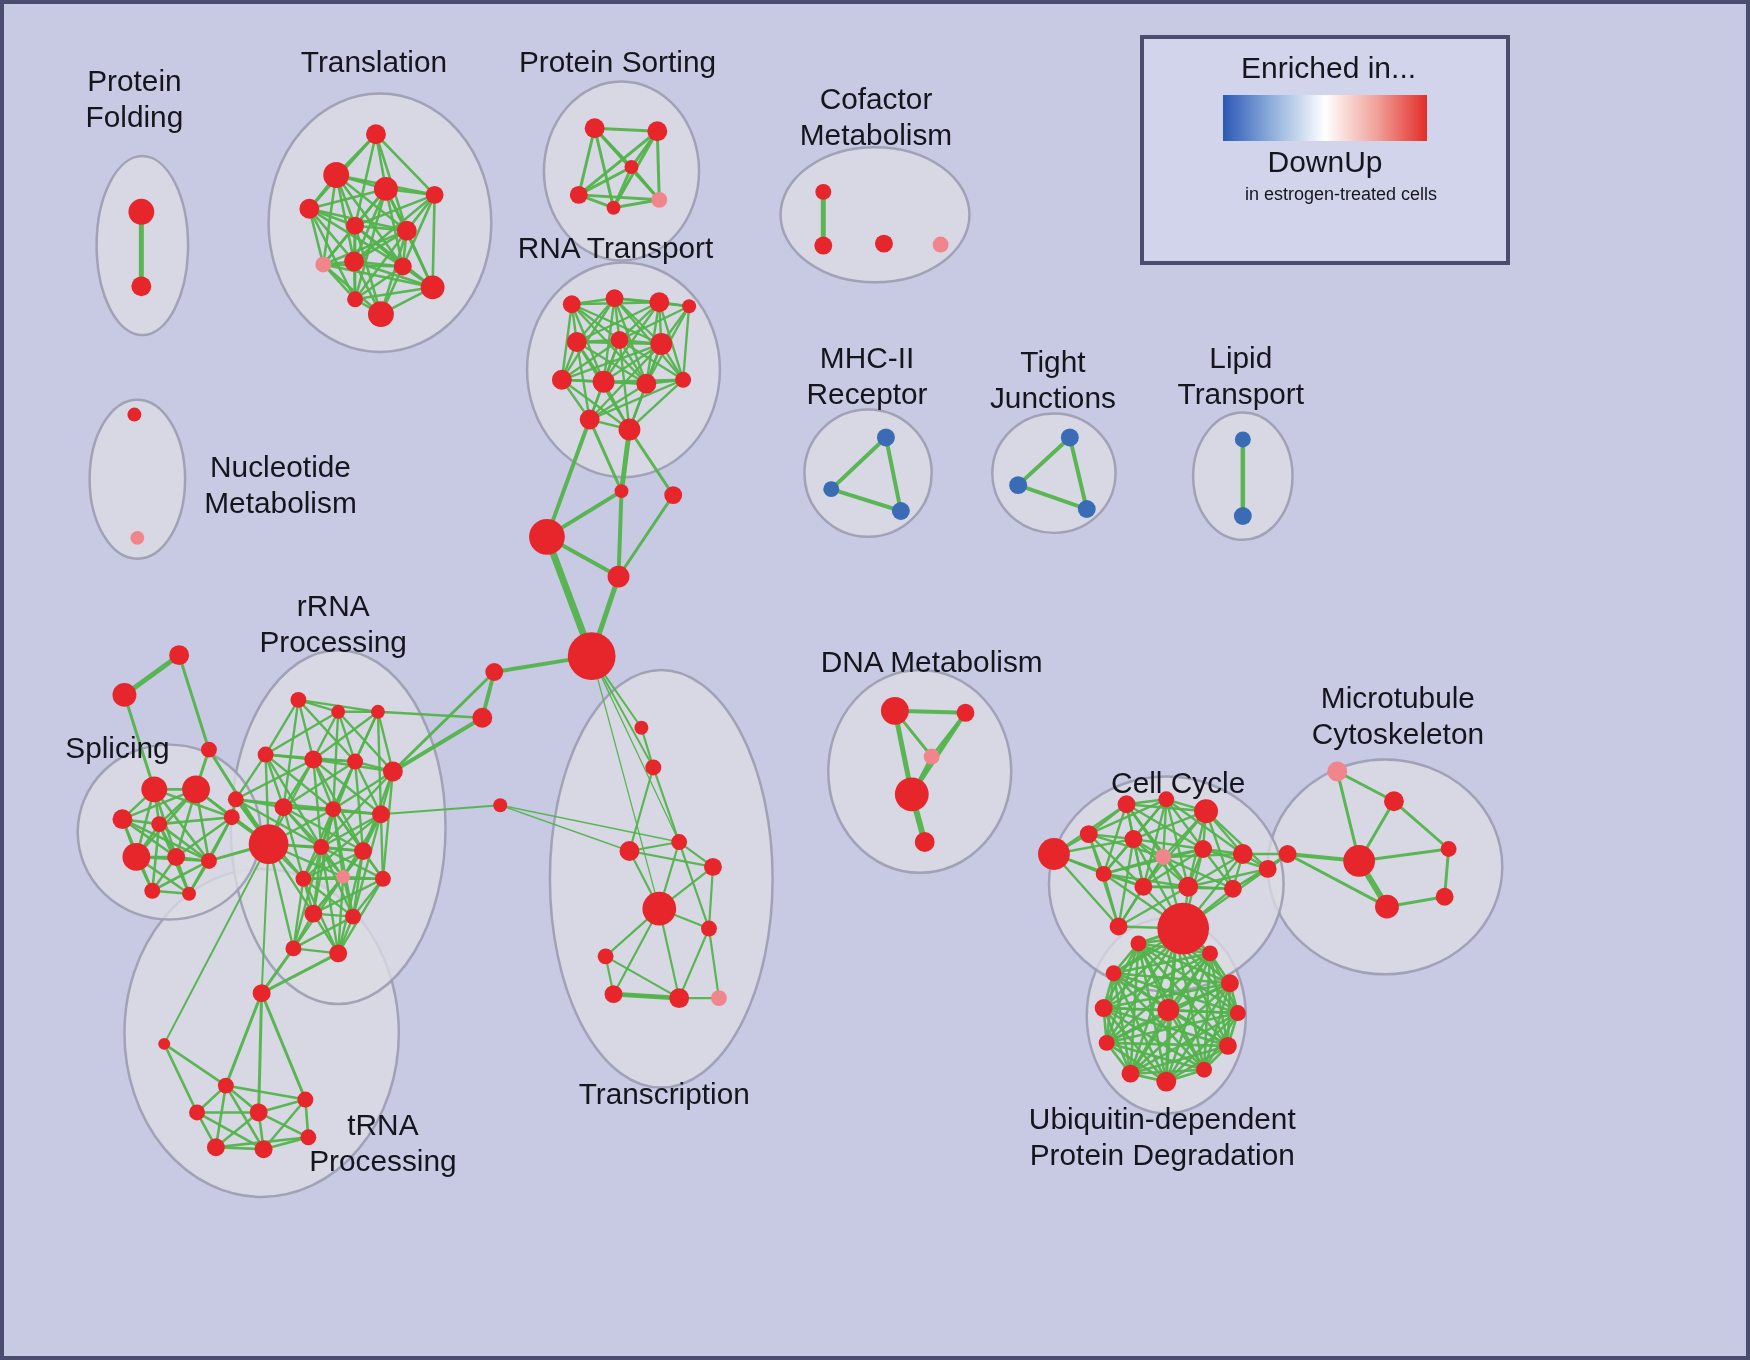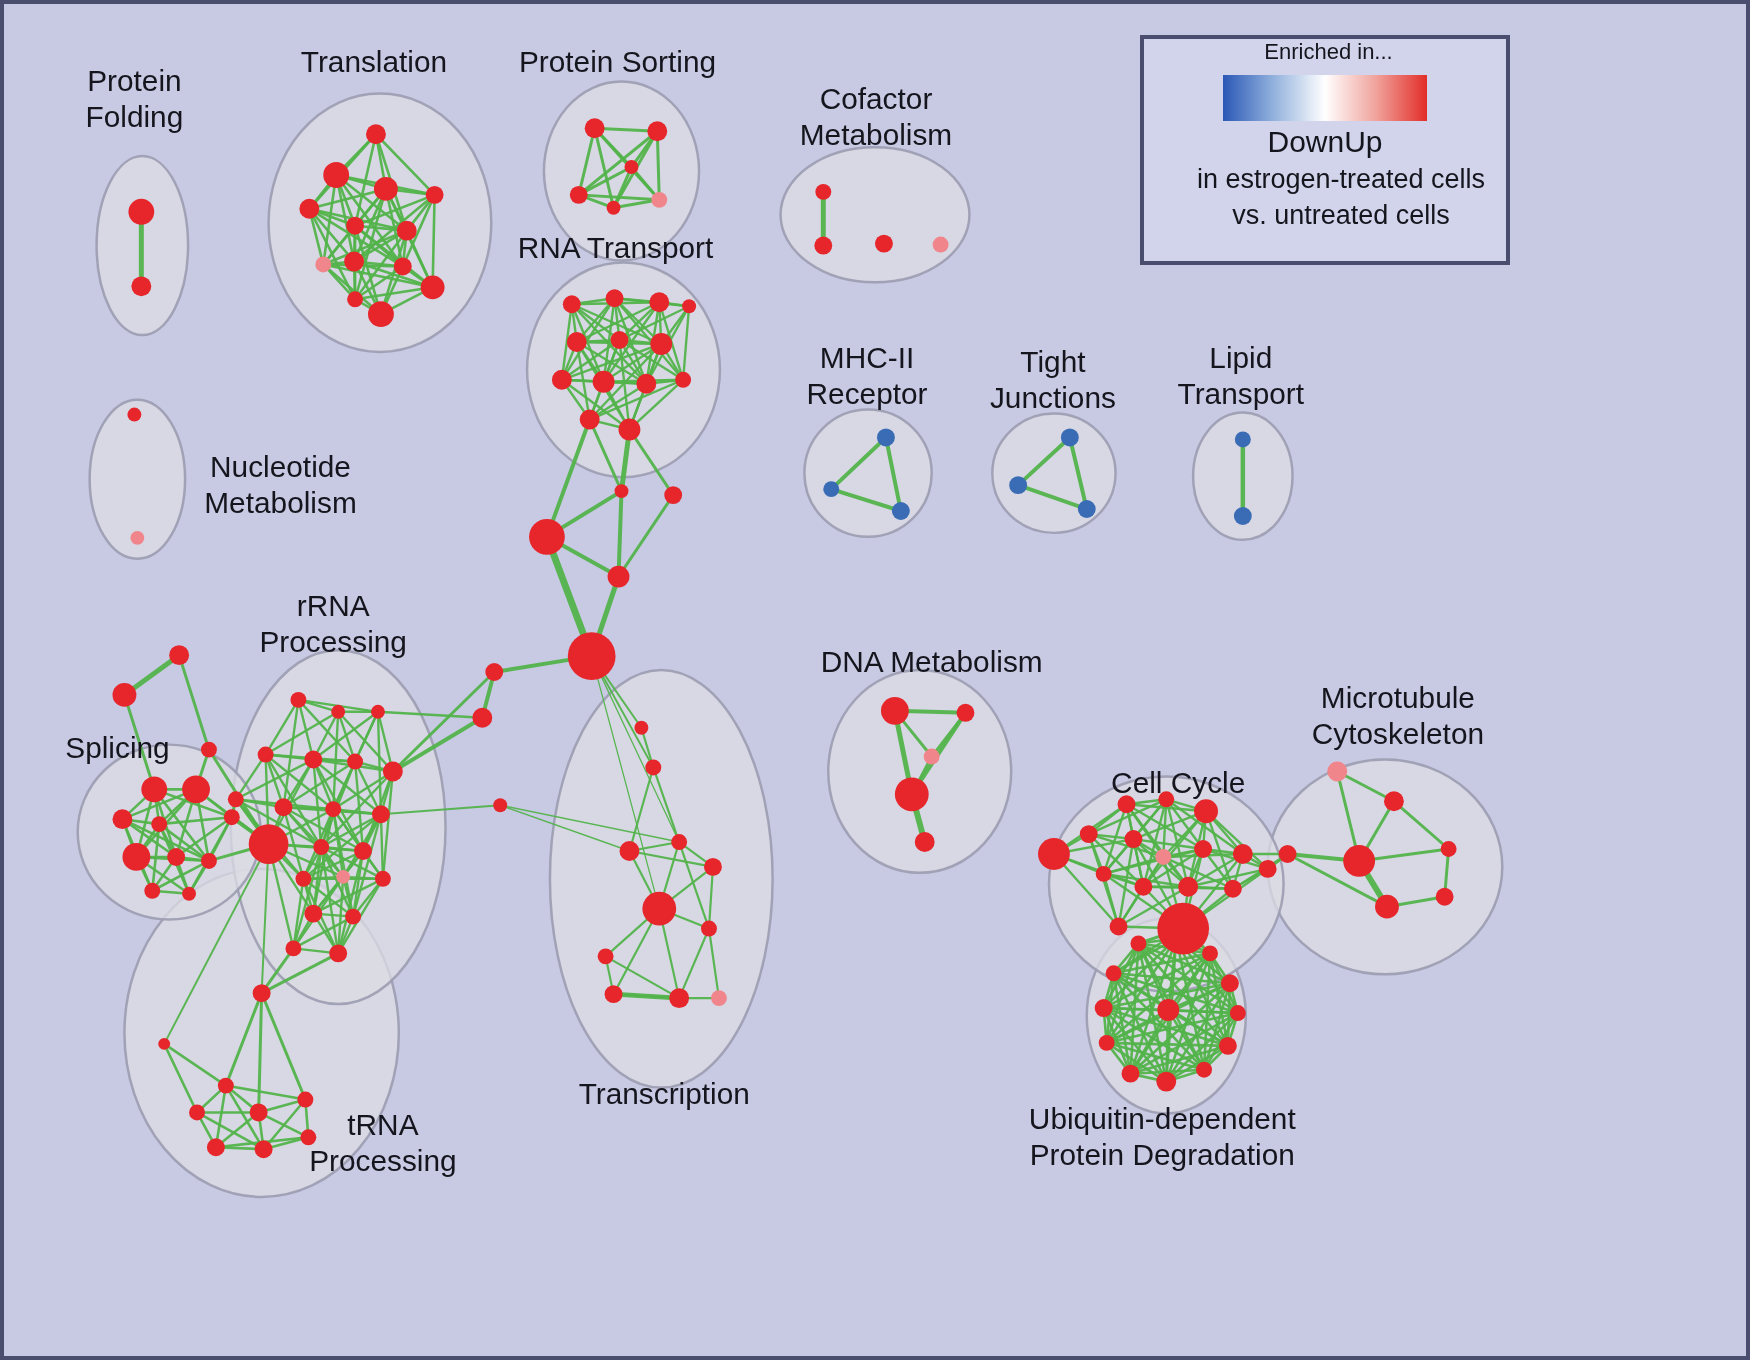--- a/index.html
+++ b/index.html
@@ -9,24 +9,24 @@
     background:#c8c9e3;border:4px solid #4b4d6e;overflow:hidden;
     font-family:"Liberation Sans",sans-serif;
   }
   #net{position:absolute;left:0;top:0;width:100%;height:100%;}
   #net text{font-family:"Liberation Sans",sans-serif;font-size:30px;fill:#15151d;}
   .legend{
     position:absolute;left:1136px;top:31px;width:370px;height:230px;
     box-sizing:border-box;border:4px solid #4b4d6e;background:#d2d4ec;
     text-align:center;color:#15151d;
   }
-  .legend-title{font-size:22px;padding-left:7px;}
+  .legend-title{font-size:30px;margin-top:12px;padding-left:7px;}
   .legend-gradient{width:204px;height:46px;margin:10px auto 4px auto;}
   .legend-ends{width:212px;margin:0 auto;display:flex;justify-content:center;font-size:30px;}
-  .legend-caption{font-size:27px;margin-top:5px;padding-left:32px;}
+  .legend-caption{font-size:18px;margin-top:5px;padding-left:32px;}
 </style>
 </head>
 <body>
 
 <div id="figure">
   <svg id="net" viewBox="0 0 1750 1360">
       <g>
         <ellipse cx="133" cy="478" rx="48" ry="80" fill="#dcdce4" fill-opacity="0.75" stroke="#9b9cb0" stroke-width="2.5" stroke-opacity="0.9"></ellipse>
         <ellipse cx="138" cy="243" rx="46" ry="90" fill="#dcdce4" fill-opacity="0.75" stroke="#9b9cb0" stroke-width="2.5" stroke-opacity="0.9"></ellipse>
         <ellipse cx="377" cy="220" rx="112" ry="130" fill="#dcdce4" fill-opacity="0.75" stroke="#9b9cb0" stroke-width="2.5" stroke-opacity="0.9"></ellipse>
@@ -778,15 +778,14 @@
     </svg>
 
   <div class="legend">
     <div class="legend-title">Enriched in...</div>
     <div class="legend-gradient" id="legend-gradient" style="background: linear-gradient(to right, rgb(43, 88, 182), rgb(147, 178, 221), rgb(255, 255, 255), rgb(240, 163, 156), rgb(226, 45, 40));"></div>
     <div class="legend-ends">
       <span>Down</span>
       <span>Up</span>
     </div>
     <div class="legend-caption">in estrogen-treated cells</div>
-    <div class="legend-caption">vs. untreated cells</div>
   </div>
 </div>
 
 </body></html>

